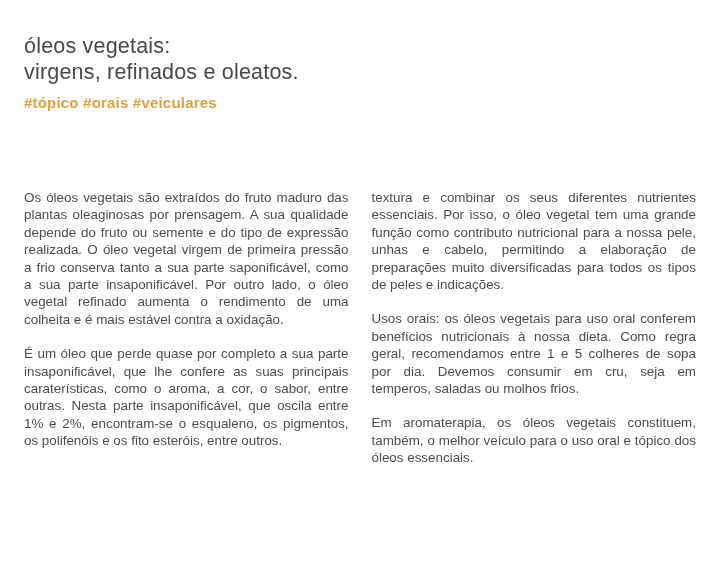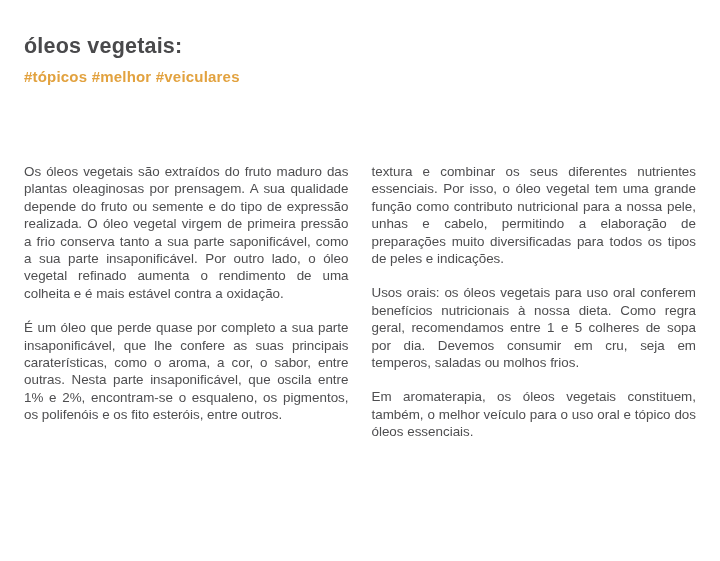--- a/index.html
+++ b/index.html
@@ -17,21 +17,21 @@
     box-sizing: border-box;
     width: 720px;
     height: 561px;
     padding: 33px 24px 0 24px;
     background: #ffffff;
   }
   .title {
     margin: 0;
     font-size: 21.5px;
     line-height: 26px;
-    font-weight: 700;
+    font-weight: 400;
     color: #49494b;
     letter-spacing: 0.2px;
   }
   .title span { display: block; }
   .hashtags {
     margin-top: 9px;
     font-size: 15px;
     font-weight: 700;
     color: #e2a23f;
     letter-spacing: 0.2px;
@@ -54,22 +54,23 @@
   .continues { text-align-last: justify; }
 </style>
 </head>
 <body>
 
 <div class="page">
 
   <header>
     <h1 class="title">
       <span>óleos vegetais:</span>
+      <span>virgens, refinados e oleatos.</span>
     </h1>
-    <div class="hashtags">#tópicos #melhor #veiculares</div>
+    <div class="hashtags">#tópico #orais #veiculares</div>
   </header>
 
   <main class="columns">
 
     <section class="col">
       <p>Os óleos vegetais são extraídos do fruto maduro das plantas oleaginosas por prensagem. A sua qualidade depende do fruto ou semente e do tipo de expressão realizada. O óleo vegetal virgem de primeira pressão a frio conserva tanto a sua parte saponificável, como a sua parte insaponificável. Por outro lado, o óleo vegetal refinado aumenta o rendimento de uma colheita e é mais estável contra a oxidação.</p>
       <p>É um óleo que perde quase por completo a sua parte insaponificável, que lhe confere as suas principais caraterísticas, como o aroma, a cor, o sabor, entre outras. Nesta parte insaponificável, que oscila entre 1% e 2%, encontram-se o esqualeno, os pigmentos, os polifenóis e os fito esteróis, entre outros.</p>
     </section>
 
     <section class="col">

